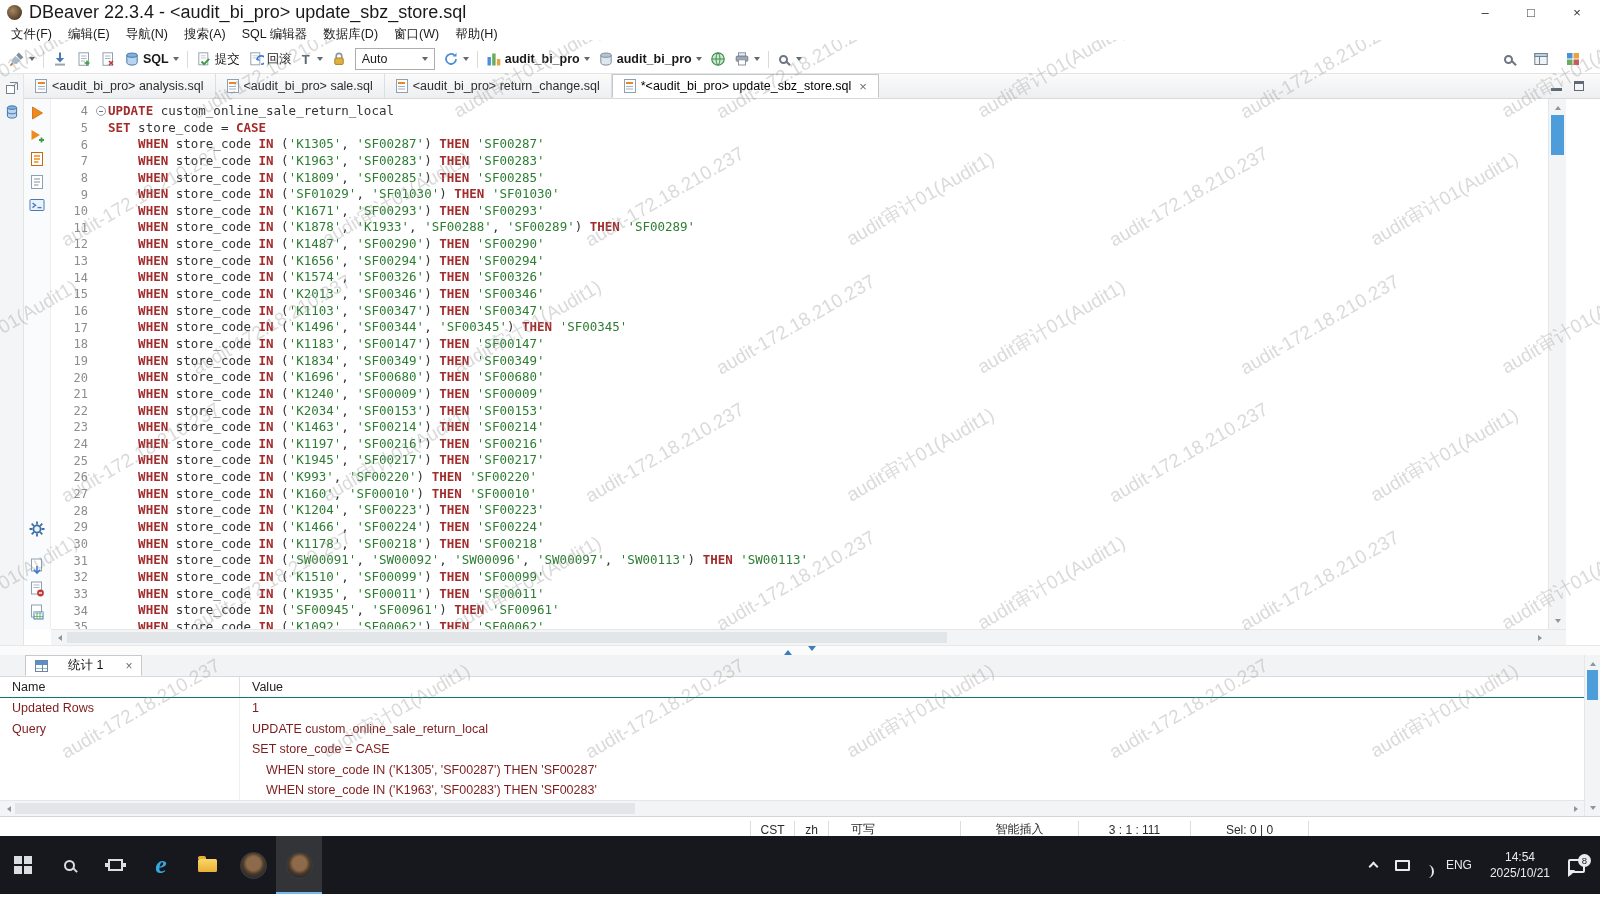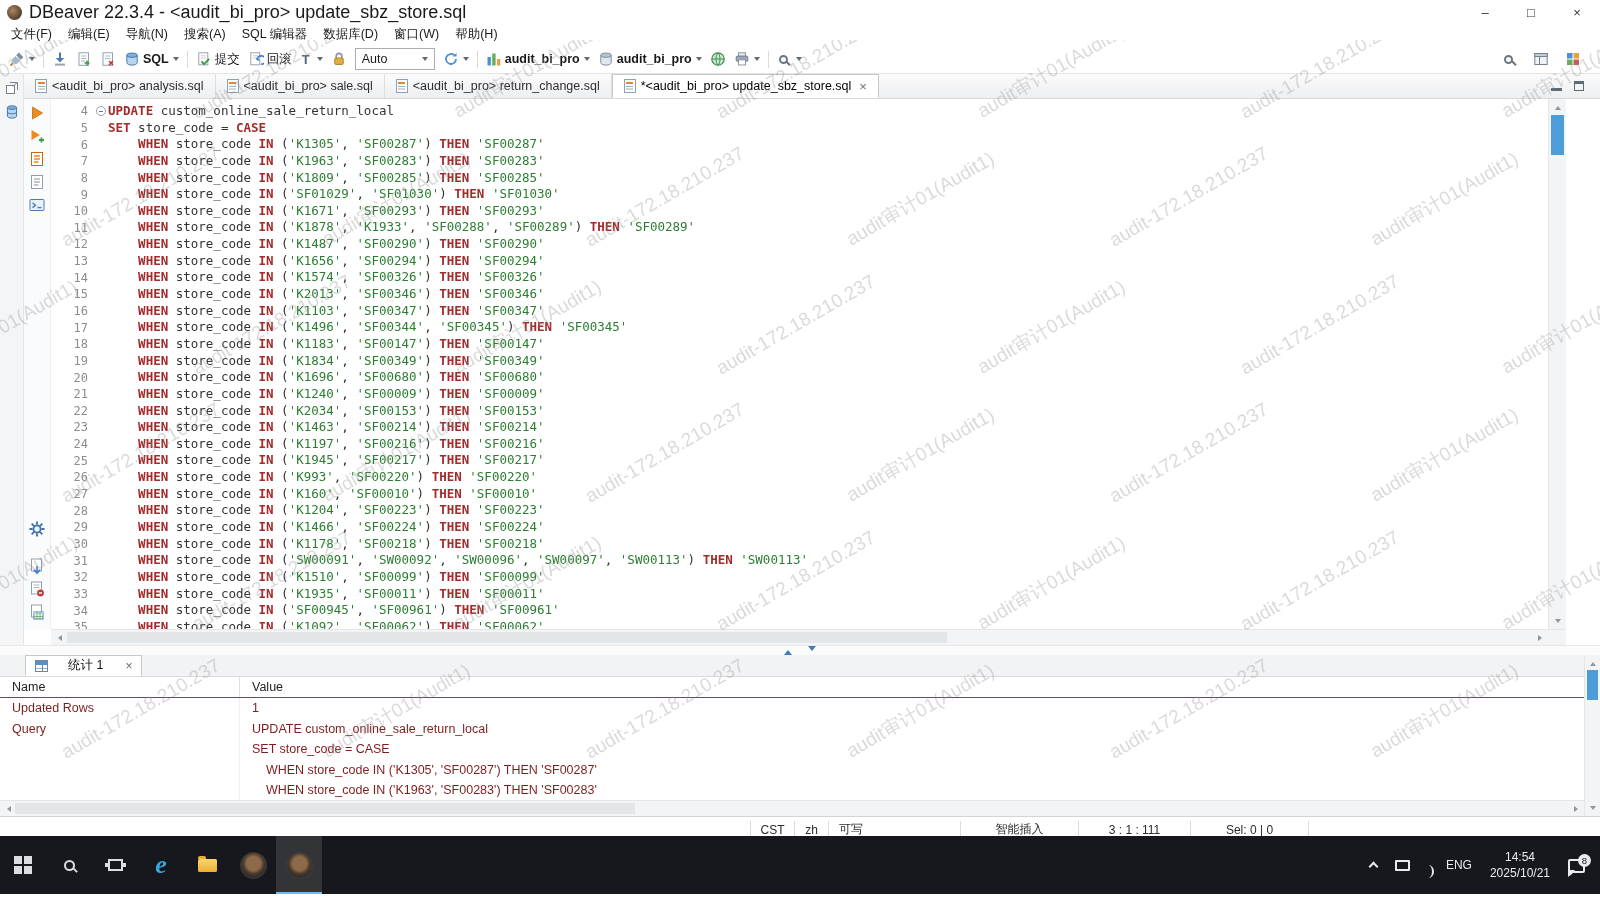--- a/index.html
+++ b/index.html
@@ -510,21 +510,21 @@
     <div class="varrow" style="bottom:0">
         <span class="tri-down"></span>
       </div>
   </div>
 
   <div id="statusbar">
     <div class="sb-spacer"></div>
     <div id="status-segments">
         <div class="sbseg" style="width: 44px;">CST</div>
         <div class="sbseg" style="width: 34px;">zh</div>
-        <div class="sbseg" style="width: 132px; justify-content: flex-start; padding-left: 10px;">可写</div>
+        <div class="sbseg" style="width: 132px; justify-content: flex-start; padding-left: 22px;">可写</div>
         <div class="sbseg" style="width: 118px;">智能插入</div>
         <div class="sbseg" style="width: 112px;">3 : 1 : 111</div>
         <div class="sbseg" style="width: 118px;">Sel: 0 | 0</div>
       </div>
     <div class="sb-tail"></div>
   </div>
 
   <div id="watermarks">
       <span class="wm" style="left: -80px; top: 18px;">audit审计01(Audit1)</span>
       <span class="wm" style="left: 182px; top: 18px;">audit-172.18.210.237</span>

